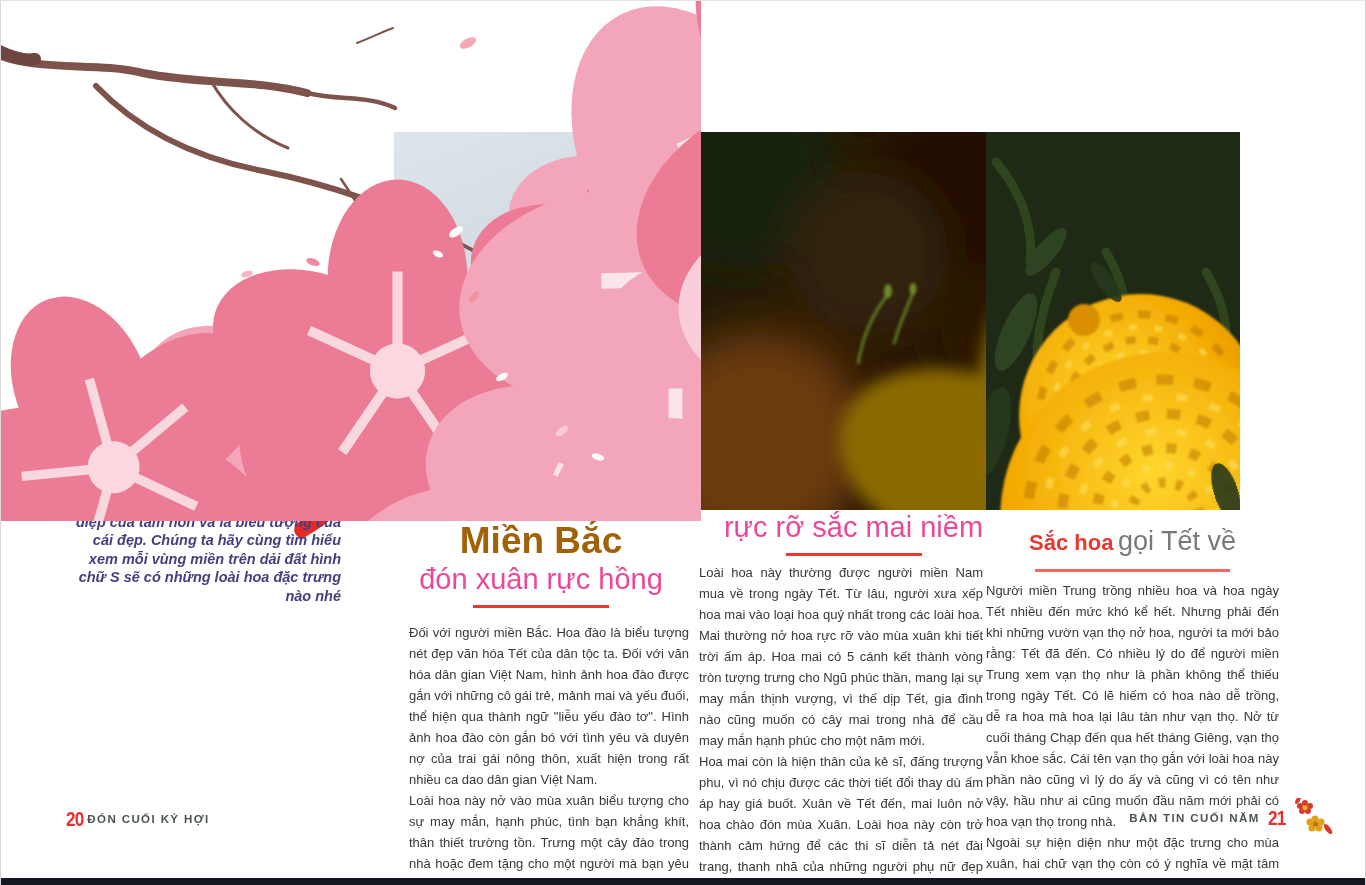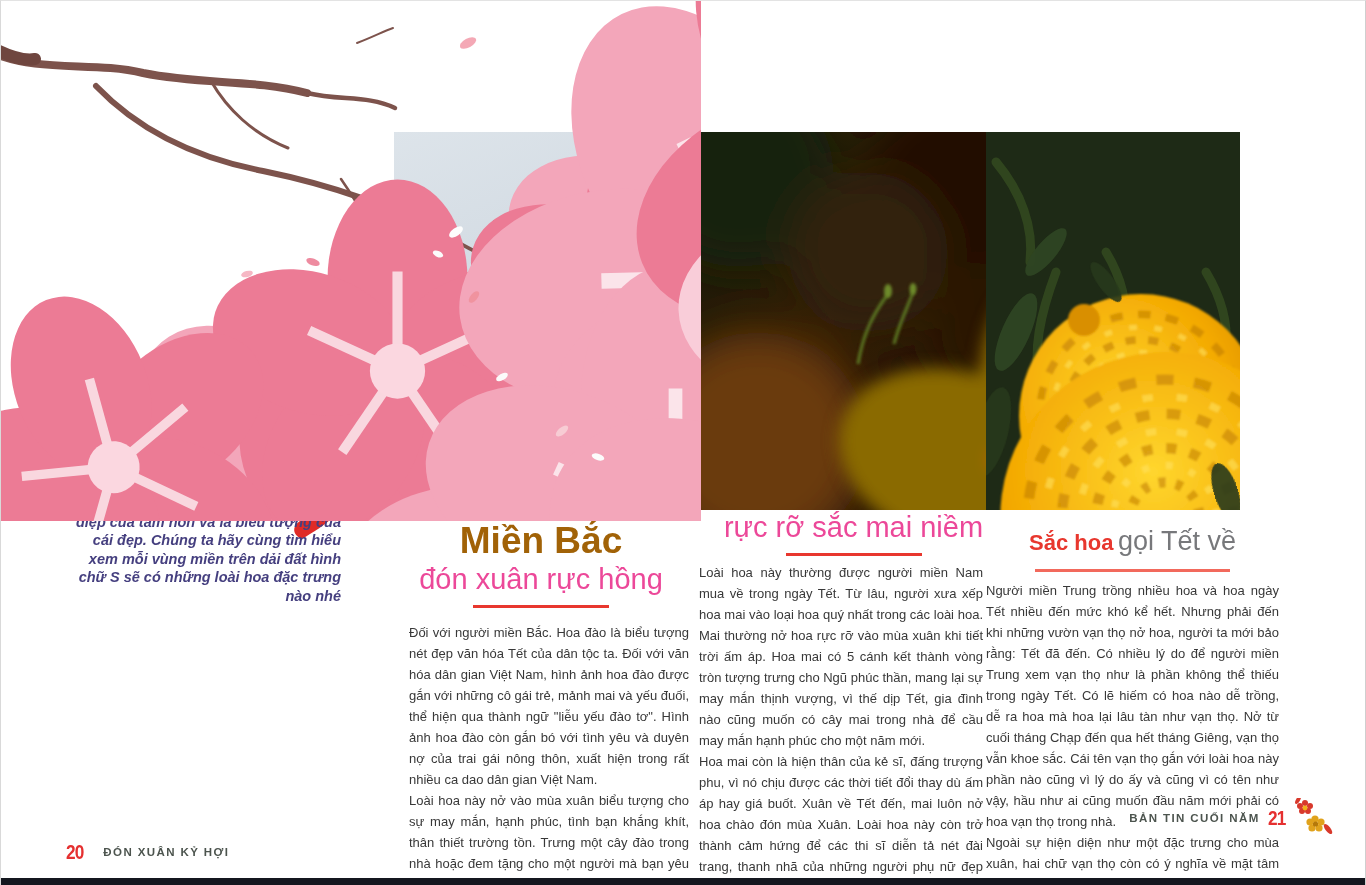--- a/index.html
+++ b/index.html
@@ -38,21 +38,21 @@
   .c3 .rule{width:195px;background:#f2695c;margin-top:12px;}
   .head-line{margin-top:16px;text-align:center;white-space:nowrap;}
   .head-red{font-size:22px;font-weight:bold;color:#e8372e;}
   .head-gray{font-size:27px;color:#77787b;margin-top:24px;}
   .body p{font-size:13px;line-height:21px;text-align:justify;color:#383838;margin:0;}
   .c1 .body{margin-top:14px;margin-left:15px;width:280px;}
   .c2 .body{margin-top:6px;margin-left:1px;width:284px;}
   .c3 .body{margin-top:8px;width:293px;}
 
   
-  .footer-left{position:absolute;left:63px;top:839px;display:flex;align-items:center;gap:18px;}
+  .footer-left{position:absolute;left:63px;top:806px;display:flex;align-items:center;gap:2px;}
   .footer-right{position:absolute;right:32px;top:797px;display:flex;align-items:center;gap:6px;}
   .pagenum{font-size:21px;font-weight:bold;color:#e53030;transform:scaleX(.82);letter-spacing:-1px;}
   .foot-label{font-size:11.5px;font-weight:bold;letter-spacing:1.4px;color:#4c544e;}
 </style>
 </head>
 <body>
 
 <div class="page">
 
   <svg class="deco" viewBox="0 0 700 520">
@@ -399,21 +399,21 @@
     </div>
     <div class="rule"></div>
     <div class="body">
       <p>Người miền Trung trồng nhiều hoa và hoa ngày Tết nhiều đến mức khó kể hết. Nhưng phải đến khi những vườn vạn thọ nở hoa, người ta mới bảo rằng: Tết đã đến. Có nhiều lý do để người miền Trung xem vạn thọ như là phần không thể thiếu trong ngày Tết. Có lẽ hiếm có hoa nào dễ trồng, dễ ra hoa mà hoa lại lâu tàn như vạn thọ. Nở từ cuối tháng Chạp đến qua hết tháng Giêng, vạn thọ vẫn khoe sắc. Cái tên vạn thọ gắn với loài hoa này phần nào cũng vì lý do ấy và cũng vì có tên như vậy, hầu như ai cũng muốn đầu năm mới phải có hoa vạn thọ trong nhà.</p>
       <p>Ngoài sự hiện diện như một đặc trưng cho mùa xuân, hai chữ vạn thọ còn có ý nghĩa về mặt tâm linh. Vạn biểu trưng cho sự tốt lành, cát tường, vô số. Thọ thể hiện cho sự sống dài lâu để hưởng phúc lộc. Vạn thọ là mơ ước của nhiều người khi năm mới đến...</p>
     </div>
   </section>
 
   <div class="footer-left">
     <span class="pagenum">20</span>
-    <span class="foot-label">ĐÓN XUÂN KỶ HỢI</span>
+    <span class="foot-label">ĐÓN CUỐI KỶ HỢI</span>
   </div>
   <div class="footer-right">
     <span class="foot-label">BẢN TIN CUỐI NĂM</span>
     <span class="pagenum">21</span>
     <svg width="40" height="40" viewBox="0 0 40 40">
       <g fill="#d8392c">
         <circle cx="12" cy="5" r="3"></circle>
           <circle cx="17" cy="8" r="3"></circle>
           <circle cx="15" cy="13" r="3"></circle>
         <circle cx="9" cy="13" r="3"></circle>

